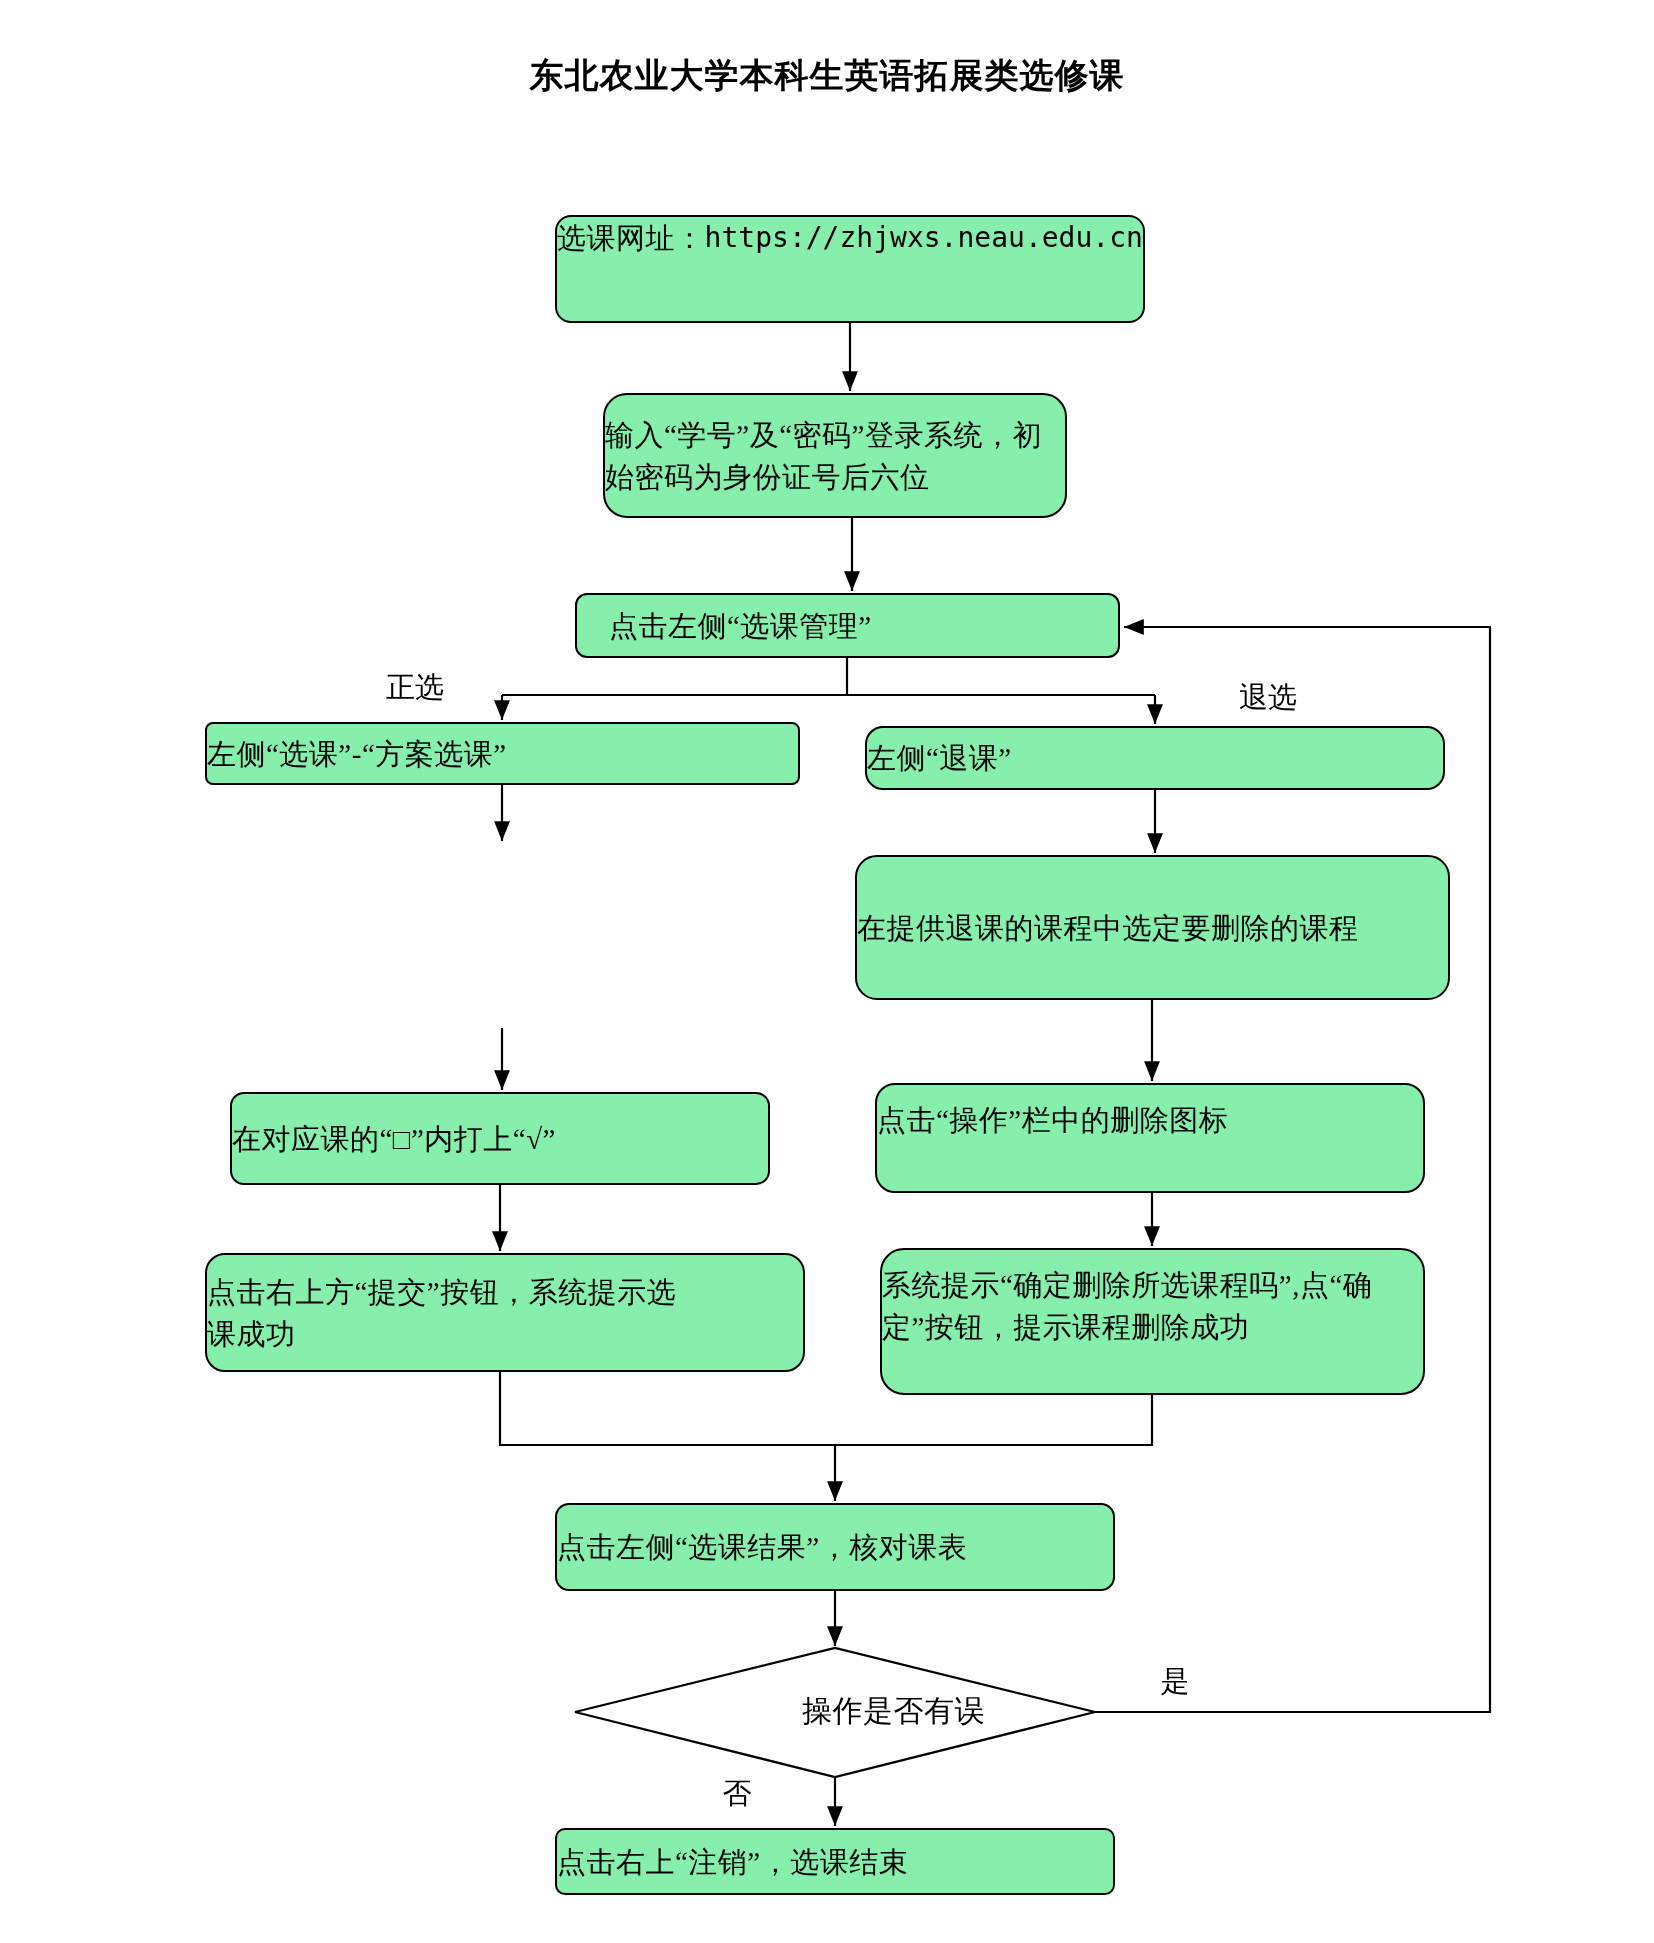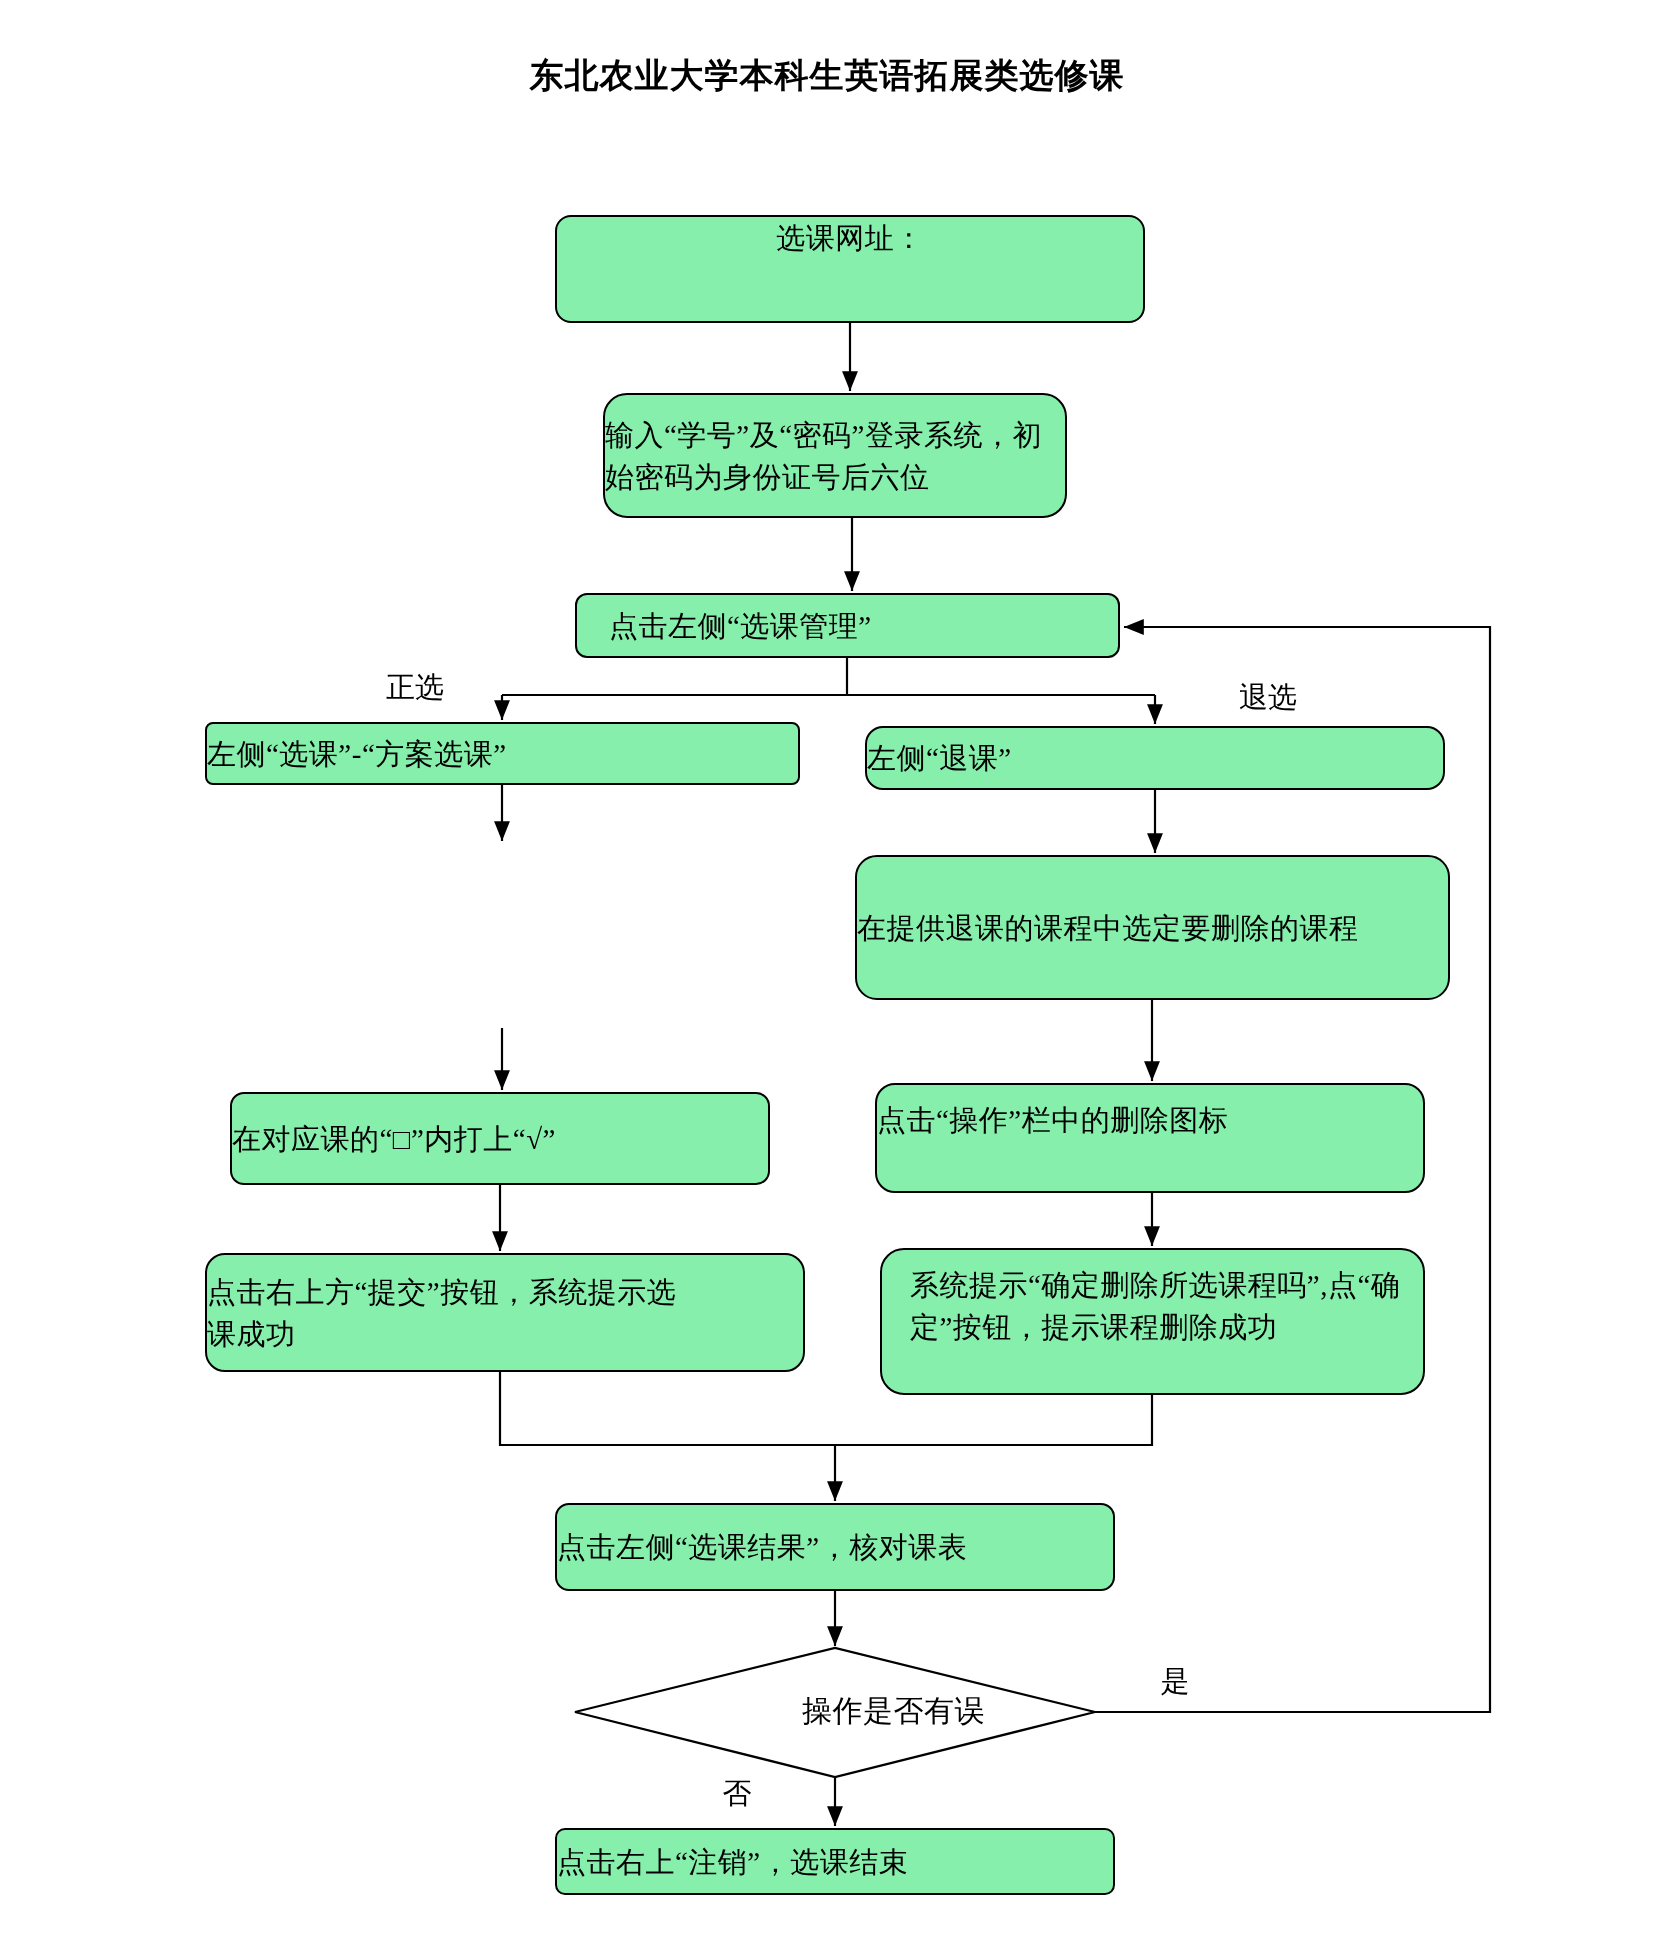--- a/index.html
+++ b/index.html
@@ -42,21 +42,21 @@
   .n-url     { left:555px;  top:215px;  width:590px; height:108px; flex-direction:row; }
   .n-login   { left:575px;  top:393px;  width:464px; height:125px; border-radius:24px;margin-left:28px; }
   .n-manage  { left:575px;  top:593px;  width:545px; height:65px;  border-radius:12px;padding-left:32px; }
   .n-left1   { left:205px;  top:722px;  width:595px; height:63px;  border-radius:8px; }
   .n-right1  { left:865px;  top:726px;  width:580px; height:64px;  border-radius:18px; }
   .n-left2   { left:205px;  top:843px;  width:595px; height:185px; border-radius:28px; }
   .n-right2  { left:855px;  top:855px;  width:595px; height:145px; border-radius:22px; }
   .n-left3   { left:230px;  top:1092px; width:540px; height:93px;  border-radius:14px; }
   .n-right3  { left:875px;  top:1083px; width:550px; height:110px; border-radius:20px; }
   .n-left4   { left:205px;  top:1253px; width:600px; height:119px; border-radius:20px; }
-  .n-right4  { left:880px;  top:1248px; width:545px; height:147px; border-radius:24px;padding-left:28px; }
+  .n-right4  { left:880px;  top:1248px; width:545px; height:147px; border-radius:24px; }
   .n-result  { left:555px;  top:1503px; width:560px; height:88px;  border-radius:14px; }
   .n-logout  { left:555px;  top:1828px; width:560px; height:67px;  border-radius:10px; }
   .l-zhengxuan { left:360px;  top:668px; }
   .l-tuixuan   { left:1213px; top:678px; }
   .l-yes       { left:1120px; top:1662px; }
   .l-no        { left:682px;  top:1774px; }
 </style>
 </head>
 <body>
 
@@ -87,20 +87,21 @@
     <path d="M1095,1712 H1490 V627 H1124" marker-end="url(#arrow)"></path>
     <path d="M835,1777 V1826" marker-end="url(#arrow)"></path>
   </svg>
 
   <div class="title">
     <div>东北农业大学本科生英语拓展类选修课</div>
   </div>
 
   <div class="box n-url">
     <span>选课网址：</span>
+      <span class="mono">https://zhjwxs.neau.edu.cn</span>
   </div>
 
   <div class="box n-login">
     <div>输入“学号”及“密码”登录系统，初</div>
     <div>始密码为身份证号后六位</div>
   </div>
 
   <div class="box n-manage">
     <div>点击左侧“选课管理”</div>
   </div>

